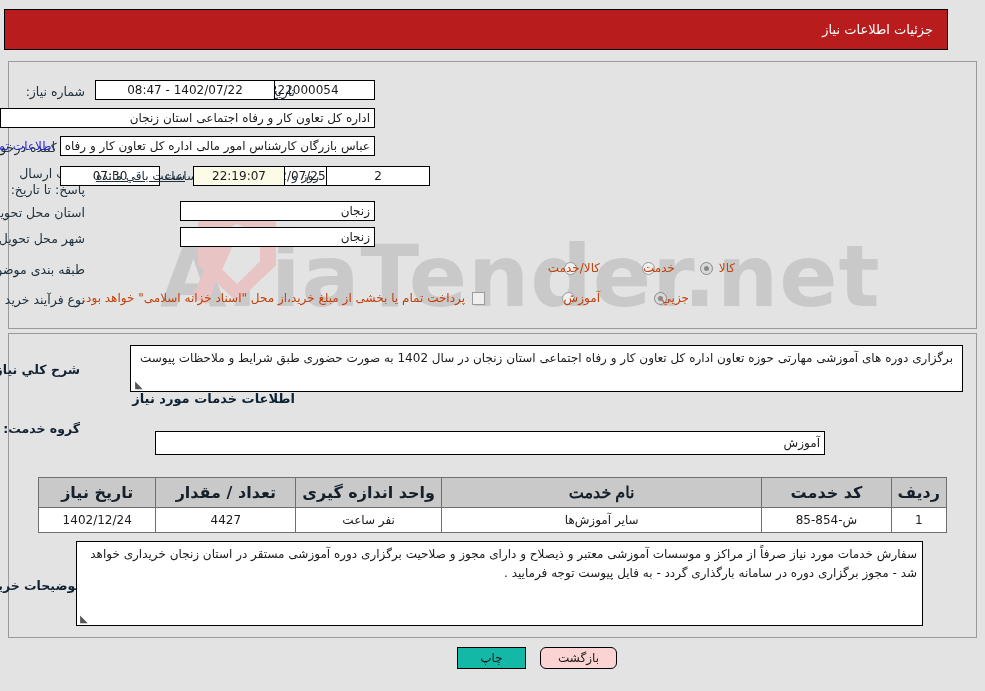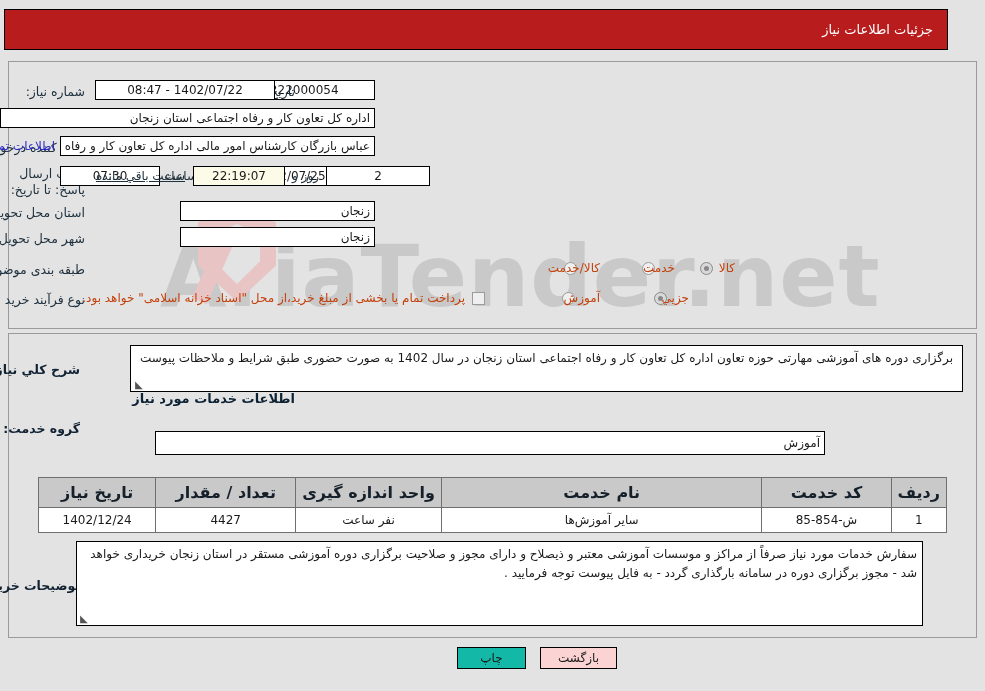--- a/index.html
+++ b/index.html
@@ -255,21 +255,21 @@
     font-family: "DejaVu Sans", "Liberation Sans", sans-serif;
     font-size: 12px;
     color: #1a1a1a;
     height: 22px;
     line-height: 20px;
     text-align: center;
     cursor: pointer;
     padding: 0;
   }
   .btn-print { background: #14b8a6; }
-  .btn-back  { background: #fbd3d3; }
+  .btn-back  { background: #fbd3d3; border-radius: 6px; }
 </style>
 </head>
 <body>
 
 <div class="watermark">
   <div class="wm-text">AriaTender.net</div>
   <div class="wm-shield"></div>
   <div class="wm-shield-inner"></div>
   <div class="wm-slash"></div>
 </div>
@@ -335,21 +335,21 @@
 <div class="section-head" style="right:690px; top:391px;">اطلاعات خدمات مورد نیاز</div>
 
 <div class="lbl lbl-strong" style="right:905px; top:421px;">گروه خدمت:</div>
 <div class="fld" style="right:160px; top:431px; width:670px; height:24px; line-height:22px;">آموزش</div>
 
 <table class="tbl" style="right:38px; top:477px; width:909px;">
   <thead>
     <tr>
       <th style="width:32px;">ردیف</th>
       <th style="width:128px;">کد خدمت</th>
-      <th style="width:370px;">نام خدمت</th>
+      <th style="width:370px;font-family:Liberation Serif, serif;">نام خدمت</th>
       <th style="width:132px;">واحد اندازه گیری</th>
       <th style="width:134px;">تعداد / مقدار</th>
       <th style="width:113px;">تاریخ نیاز</th>
     </tr>
   </thead>
   <tbody>
     <tr>
       <td>1</td>
       <td>ش-854-85</td>
       <td>سایر آموزش‌ها</td>

